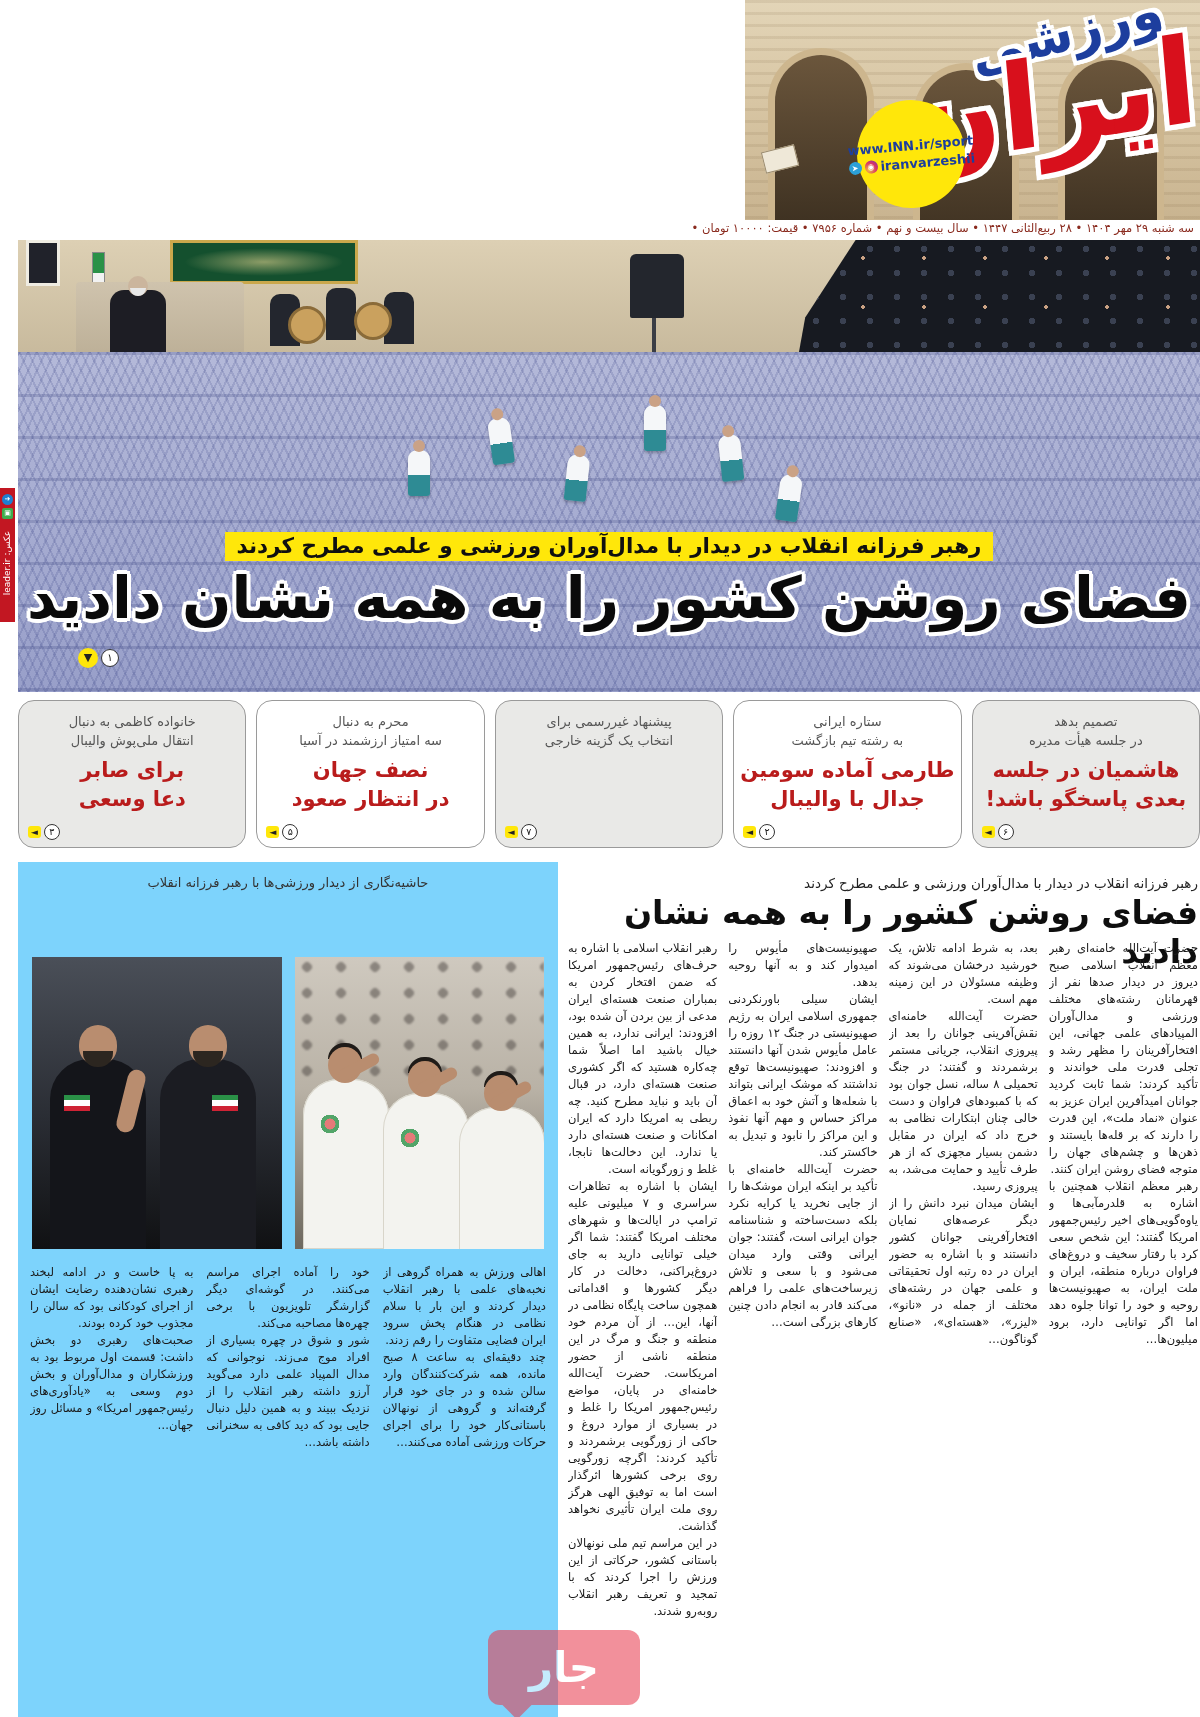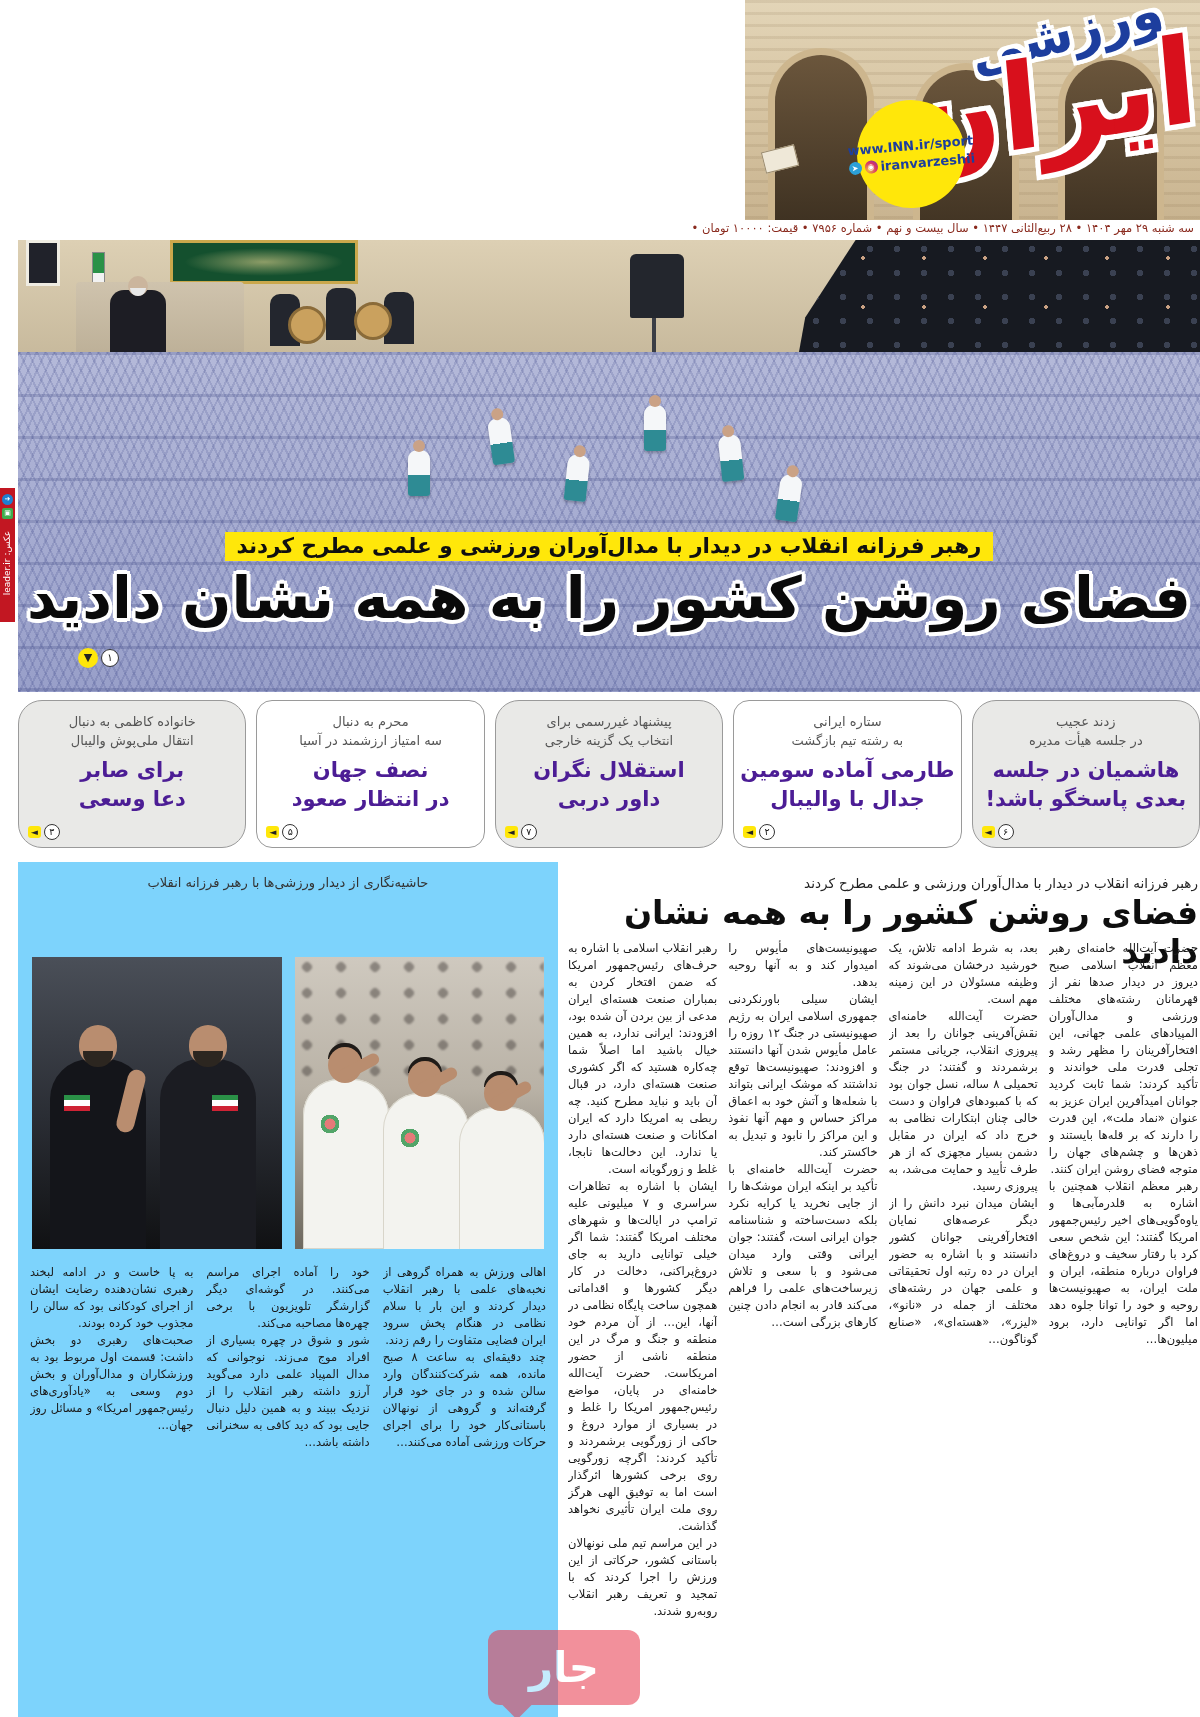--- a/index.html
+++ b/index.html
@@ -69,23 +69,23 @@
   
   .side-strip { position:absolute; left:0; top:488px; width:15px; height:134px; background:#c21722; }
   .strip-icon { position:absolute; left:2px; width:11px; height:11px; border-radius:50%; color:#fff; font-size:7px; line-height:11px; text-align:center; }
   .strip-icon.blue { top:6px; background:#1f7fd0; }
   .strip-icon.green { top:20px; background:#3fae4e; border-radius:2px; }
   .strip-label { position:absolute; left:-46px; top:70px; width:106px; transform:rotate(-90deg); color:#fff; font-size:9px; text-align:center; white-space:nowrap; }
 
   
   .teasers { position:absolute; left:18px; top:700px; width:1182px; height:148px; display:flex; gap:10px; direction:ltr; }
   .teaser { flex:1; position:relative; border:1px solid #9a9a9a; border-radius:16px; background:#fff; text-align:center; padding-top:11px; direction:rtl; }
-  .teaser.shaded { background:#e9e9e7;border-radius:24px; }
+  .teaser.shaded { background:#e9e9e7; }
   .t-kicker { font-size:13px; color:#555; line-height:19px; }
-  .t-title { font-size:21px; font-weight:900; color:#4c1d95; line-height:29px; margin-top:6px; }
+  .t-title { font-size:21px; font-weight:900; color:#b91c1c; line-height:29px; margin-top:6px; }
   .t-foot { position:absolute; left:9px; bottom:7px; display:flex; align-items:center; gap:3px; direction:ltr; }
   .t-arrow { background:#ffe70a; color:#222; font-size:9px; padding:1px 3px; border-radius:3px; }
   .t-num { width:16px; height:16px; border-radius:50%; background:#fff; border:1px solid #333; color:#111; font-size:9.5px; line-height:14px; text-align:center; }
 
   
   .article-left { position:absolute; left:18px; top:862px; width:540px; height:855px; background:#7dd3fc; }
   .al-kicker { margin-top:13px; text-align:center; font-size:13px; color:#333; }
   .al-headline { margin-top:4px; text-align:center; font-size:27px; font-weight:900; color:#8f1d15; }
   .al-photos { position:absolute; left:14px; right:14px; top:95px; height:292px; display:flex; gap:13px; direction:ltr; }
   .al-photo { flex:1; position:relative; overflow:hidden; }
@@ -190,36 +190,35 @@
     <div class="teaser">
       <div class="t-kicker"><span>محرم به دنبال</span><br><span>سه امتیاز ارزشمند در آسیا</span></div>
       <div class="t-title"><span>نصف جهان</span><br><span>در انتظار صعود</span></div>
       <div class="t-foot">
           <span class="t-arrow">◄</span>
           <span class="t-num">۵</span>
         </div>
     </div>
     <div class="teaser shaded">
       <div class="t-kicker"><span>پیشنهاد غیررسمی برای</span><br><span>انتخاب یک گزینه خارجی</span></div>
-      <div class="t-title"><span>استقلال نگران</span><br><span>داور دربی</span></div>
       <div class="t-foot">
           <span class="t-arrow">◄</span>
           <span class="t-num">۷</span>
         </div>
     </div>
     <div class="teaser">
       <div class="t-kicker"><span>ستاره ایرانی</span><br><span>به رشته تیم بازگشت</span></div>
       <div class="t-title"><span>طارمی آماده سومین</span><br><span>جدال با والیبال</span></div>
       <div class="t-foot">
           <span class="t-arrow">◄</span>
           <span class="t-num">۲</span>
         </div>
     </div>
     <div class="teaser shaded">
-      <div class="t-kicker"><span>زدند عجیب</span><br><span>در جلسه هیأت مدیره</span></div>
+      <div class="t-kicker"><span>تصمیم بدهد</span><br><span>در جلسه هیأت مدیره</span></div>
       <div class="t-title"><span>هاشمیان در جلسه</span><br><span>بعدی پاسخگو باشد!</span></div>
       <div class="t-foot">
           <span class="t-arrow">◄</span>
           <span class="t-num">۶</span>
         </div>
     </div>
   </div>
 
   <div class="article-left">
     <div class="al-kicker">حاشیه‌نگاری از دیدار ورزشی‌ها با رهبر فرزانه انقلاب</div>

